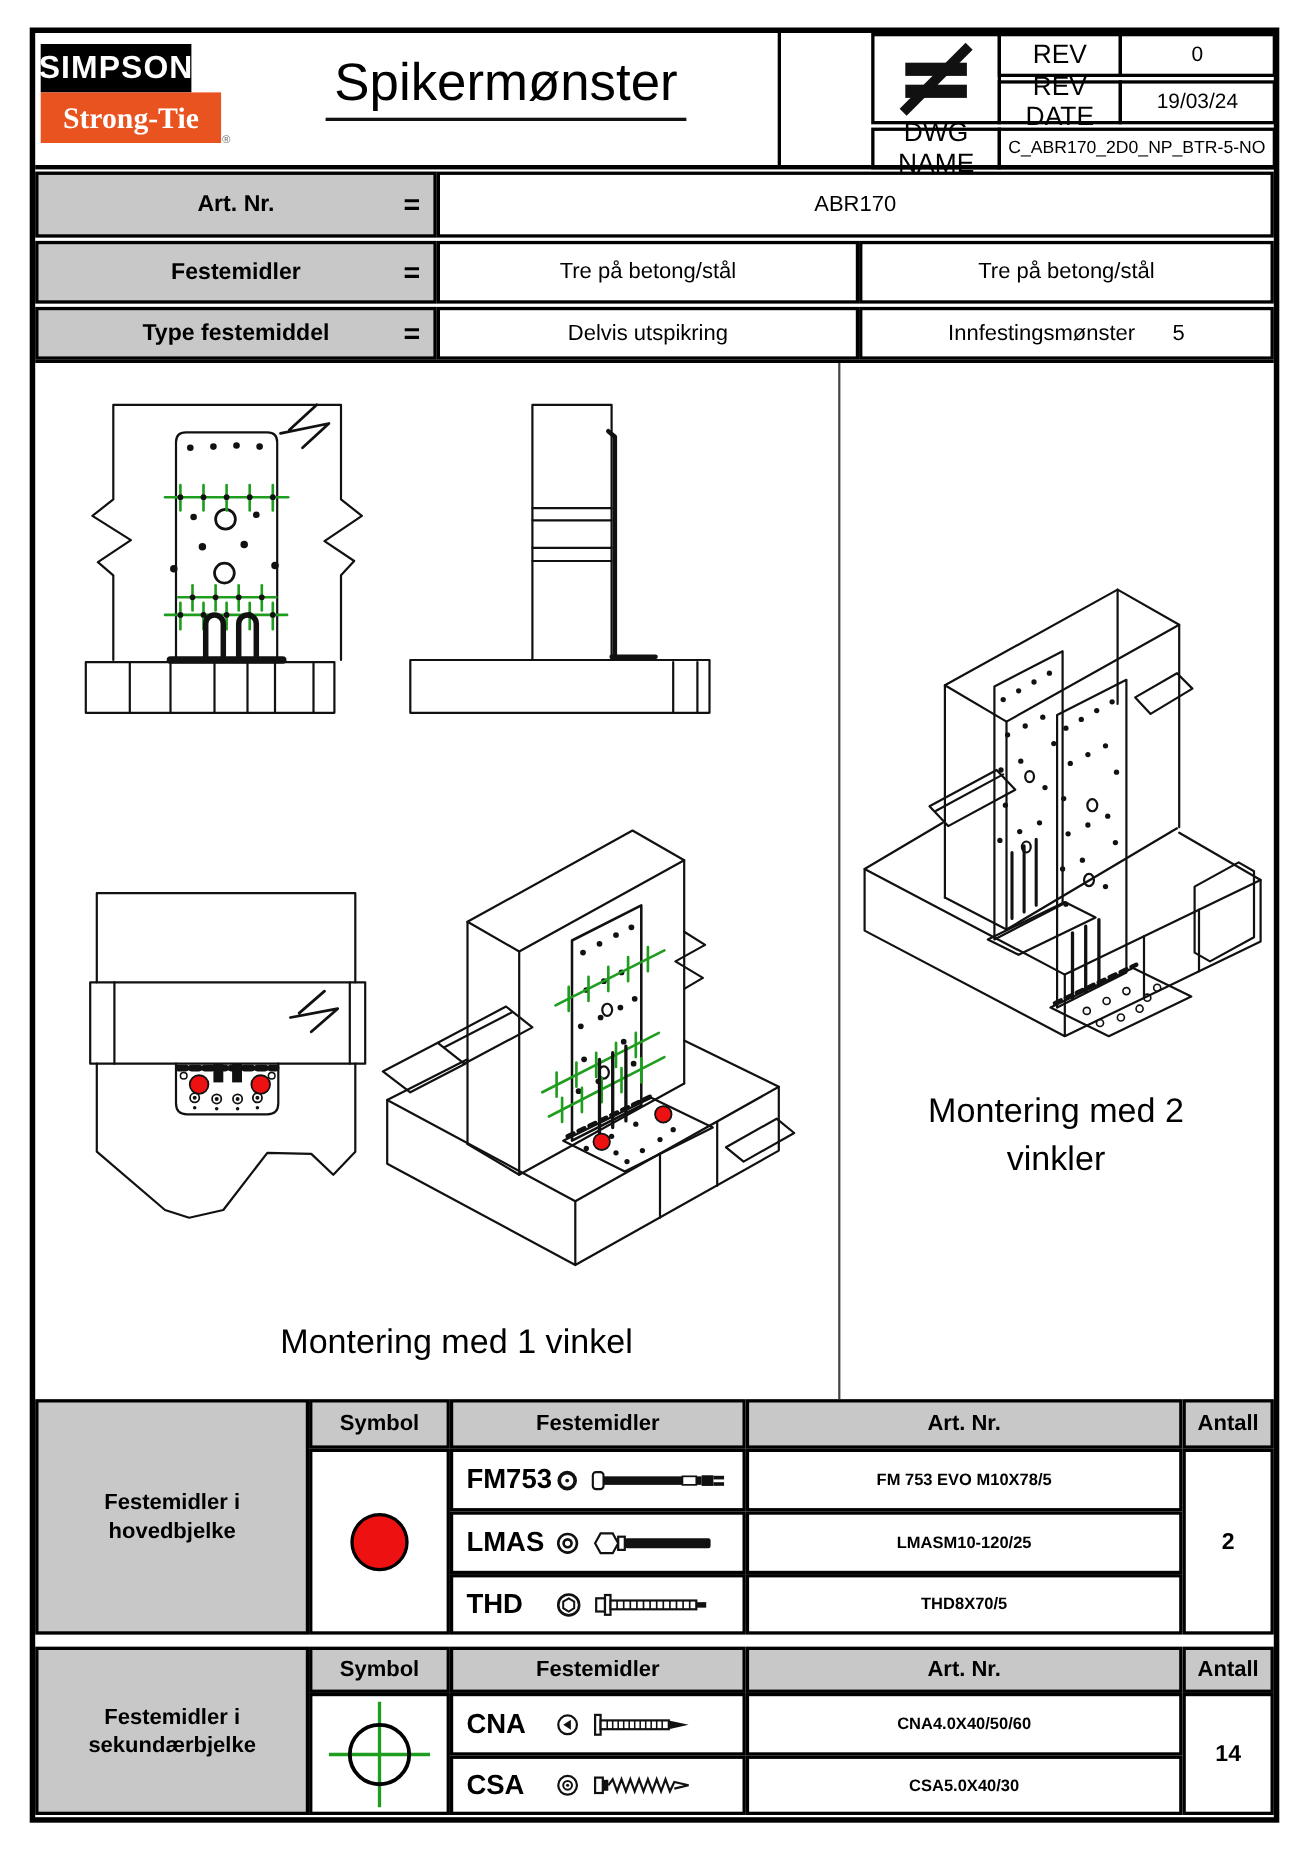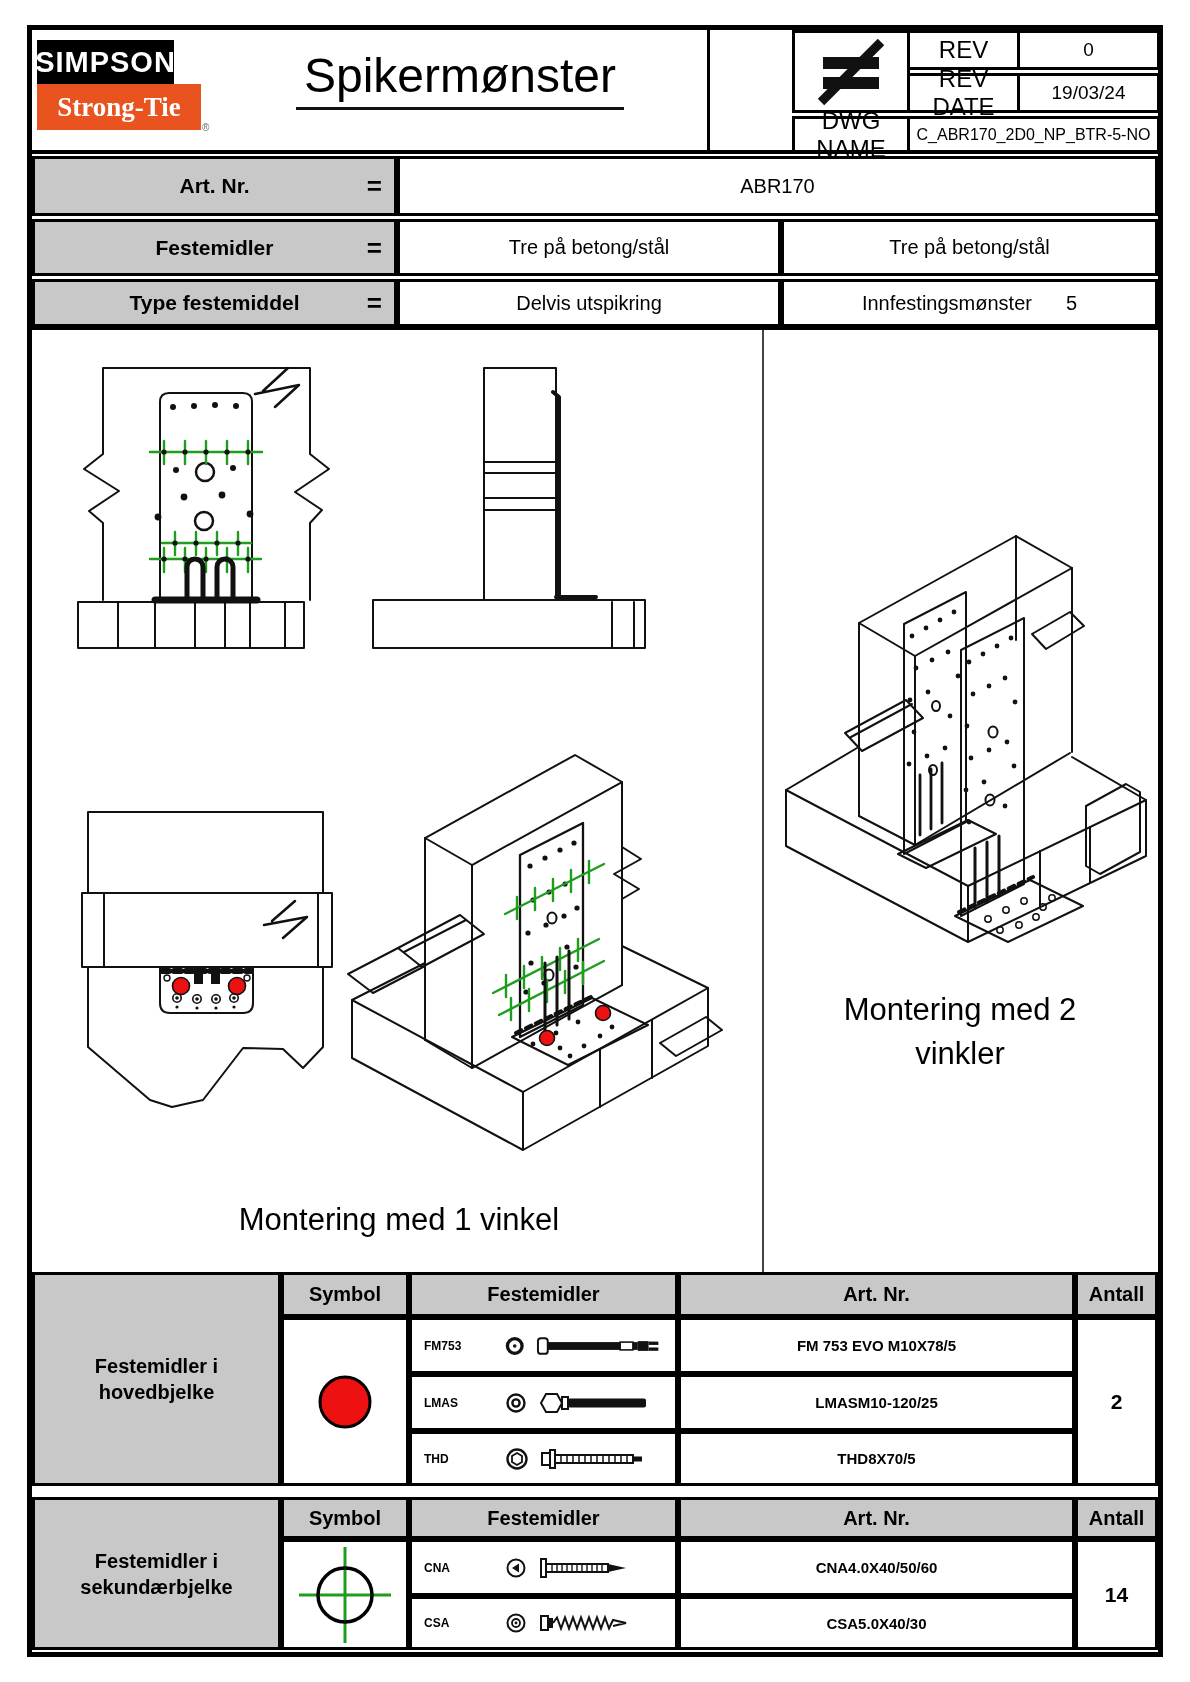--- a/index.html
+++ b/index.html
@@ -19,21 +19,21 @@
   .title{font-size:48px;border-bottom:3px solid #111;padding:0 8px 4px 8px;white-space:nowrap}
   .rev-lbl{font-size:24px}
   .rev-val{font-size:19px}
   .dwg-val{font-size:16px;letter-spacing:0}
   .info-lbl{font-size:21px;font-weight:bold}
   .info-val{font-size:20px}
   .eq{position:absolute;right:12px;top:50%;transform:translateY(-50%);
       font-size:26px;font-weight:bold}
   .caption{font-size:31px;text-align:center;line-height:44px}
   .th{font-size:20px;font-weight:bold}
-  .code{font-size:12px;font-weight:bold;width:70px;text-align:left}
+  .code{font-size:25px;font-weight:bold;width:70px;text-align:left}
   .artv{font-size:15px;font-weight:bold}
   .cnt{font-size:21px;font-weight:bold}
   .biglbl{font-size:20px;font-weight:bold;line-height:26px;text-align:center}
   svg{display:block}
 </style>
 </head>
 <body>
 
 <div class="page">
 
@@ -326,21 +326,21 @@
           <circle cx="1036" cy="917" r="3.2"></circle>
       </g>
 
       <path d="M786,790 L857,748 M1072,757 L1146,800 M1146,800 L968,886 M968,886 L786,790"></path>
       <path d="M786,790 L786,846 L968,942 L968,886 M968,942 L1146,856 L1146,800"></path>
       <path d="M1040,851 L1040,907 M1090,827 L1090,883"></path>
       <path d="M1086,806 L1126,784 L1140,792 L1140,852 L1100,874 L1086,866 Z"></path>
     </g>
   </svg>
 
-  <div class="abs caption" style="left:204px;top:1198px;width:390px">Montering med 1 vinkel</div>
+  <div class="abs caption" style="left:220px;top:1198px;width:390px">Montering med 1 vinkel</div>
   <div class="abs caption" style="left:770px;top:988px;width:380px">
     <div>Montering med 2</div>
     <div>vinkler</div>
   </div>
 
   <div class="abs b3 gray cell" style="left:32px;top:1272px;width:249px;height:214px">
     <div class="biglbl">
       <div>Festemidler i</div>
       <div>hovedbjelke</div>
     </div>

